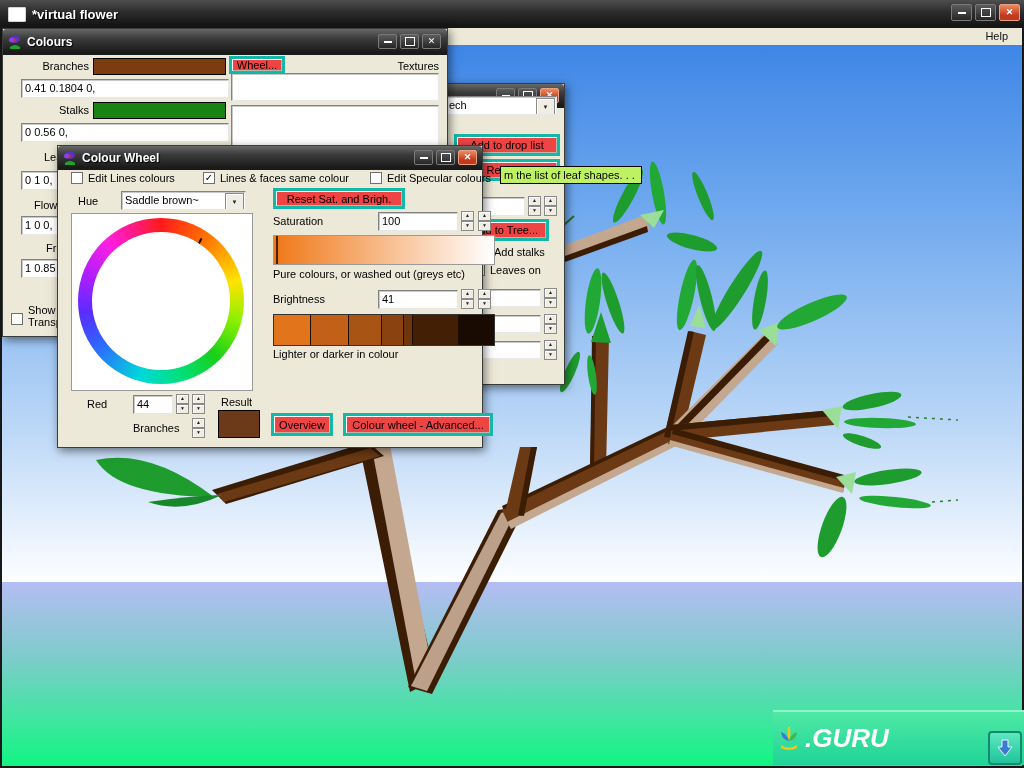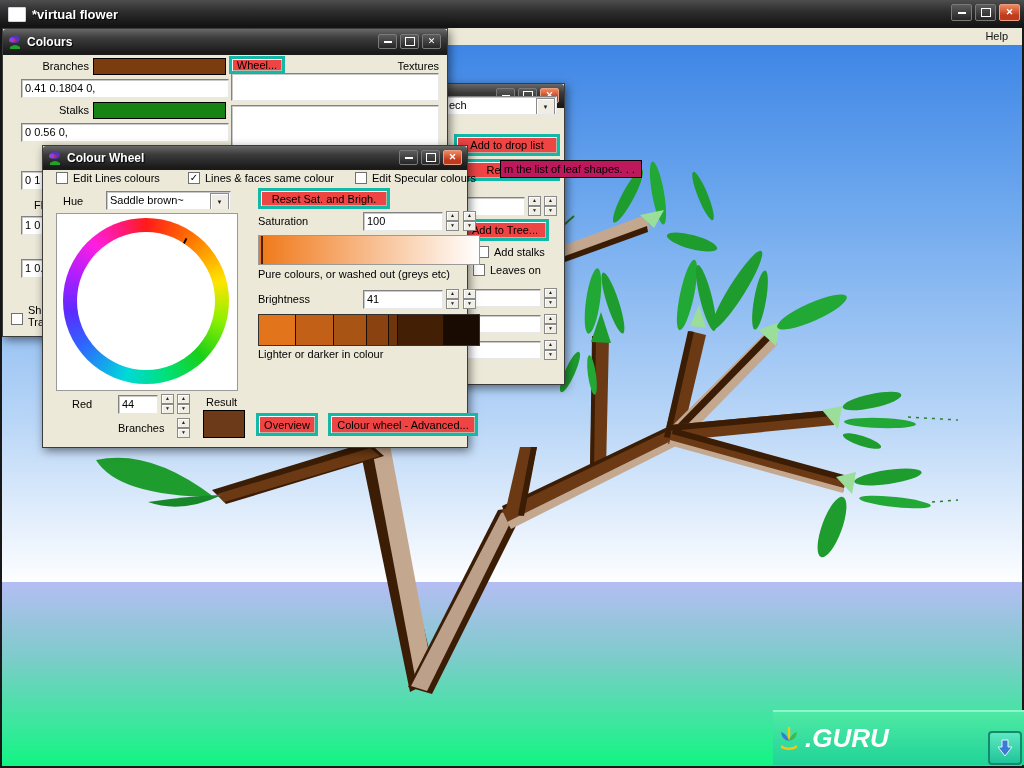--- a/index.html
+++ b/index.html
@@ -64,21 +64,21 @@
   #pointer{position:absolute;left:88px;top:12px;width:1.5px;height:76px;background:#000;
     transform:rotate(27deg);transform-origin:50% 100%;}
   #satbar{position:absolute;left:215px;top:89px;width:220px;height:28px;
     background:linear-gradient(to right,#f07818,#ffffff);border:1px solid #9a9a9a;}
   #satmark{position:absolute;left:2px;top:0;width:2px;height:100%;background:#4a2000;}
   #brbar{position:absolute;left:215px;top:168px;width:220px;height:30px;border:1px solid #333;
     display:flex;}
   #brbar span{height:100%;border-right:1px solid #1c0d02;box-sizing:border-box;}
   .helptext{position:absolute;left:213px;top:216px;width:232px;line-height:12.5px;color:#000;}
   
-  #tooltip{position:absolute;left:500px;top:160px;width:142px;height:18px;background:#be185d;
+  #tooltip{position:absolute;left:500px;top:166px;width:142px;height:18px;background:#bef264;
     border:1px solid #000;box-sizing:border-box;padding:2px 0 0 3px;white-space:nowrap;z-index:15;}
   
   #banner{position:absolute;left:773px;top:710px;width:251px;height:53px;z-index:50;
     background:linear-gradient(#4fe9a4,#1fd498);border-top:2px solid #8ff5cc;
     display:flex;align-items:center;}
   #banner .bl{color:#fff;font-weight:bold;font-style:italic;font-size:26px;letter-spacing:0px;margin-left:14px;}
   #banner .br{color:#fff;font-weight:bold;font-style:italic;font-size:26px;}
   #dlbtn{position:absolute;left:988px;top:731px;width:34px;height:34px;z-index:51;
     background:linear-gradient(#5ee8c0,#1fc49a);border:2px solid #128a6c;border-radius:4px;
     box-sizing:border-box;display:flex;align-items:center;justify-content:center;}
@@ -270,21 +270,21 @@
   <span class="lbl" style="left:41px;top:122px;">Leaves</span>
   <div class="fld" style="left:18px;top:142px;width:208px;height:19px;">0 1 0,</div>
   <span class="lbl" style="left:31px;top:170px;">Flowers</span>
   <div class="fld" style="left:18px;top:187px;width:208px;height:19px;">1 0 0,</div>
   <span class="lbl" style="left:43px;top:213px;">Fruit</span>
   <div class="fld" style="left:18px;top:230px;width:208px;height:19px;">1 0.85 0,</div>
   <span class="cb" style="left:8px;top:284px;"></span>
   <span class="lbl" style="left:25px;top:275px;width:58px;white-space:normal;">Show Transparency</span>
 </div>
 
-<div class="win z30" style="left:42px;top:145px;width:426px;height:303px;">
+<div class="win z30" style="left:57px;top:145px;width:426px;height:303px;">
   <div class="tbar">
     <svg class="flower" viewBox="0 0 16 16">
       <ellipse cx="8" cy="5" rx="5" ry="4" fill="#5533bb"></ellipse>
         <ellipse cx="5" cy="6" rx="3" ry="2.5" fill="#8844dd"></ellipse>
       <path d="M3,13 Q8,9 13,13 L13,15 L3,15 Z" fill="#1fa32b"></path>
         <circle cx="8" cy="6" r="1.5" fill="#dd2244"></circle>
     </svg>
     <span class="ttext">Colour Wheel</span>
     <div class="capbtns" style="right:5px;top:4px;">
       <div class="cbtn">

